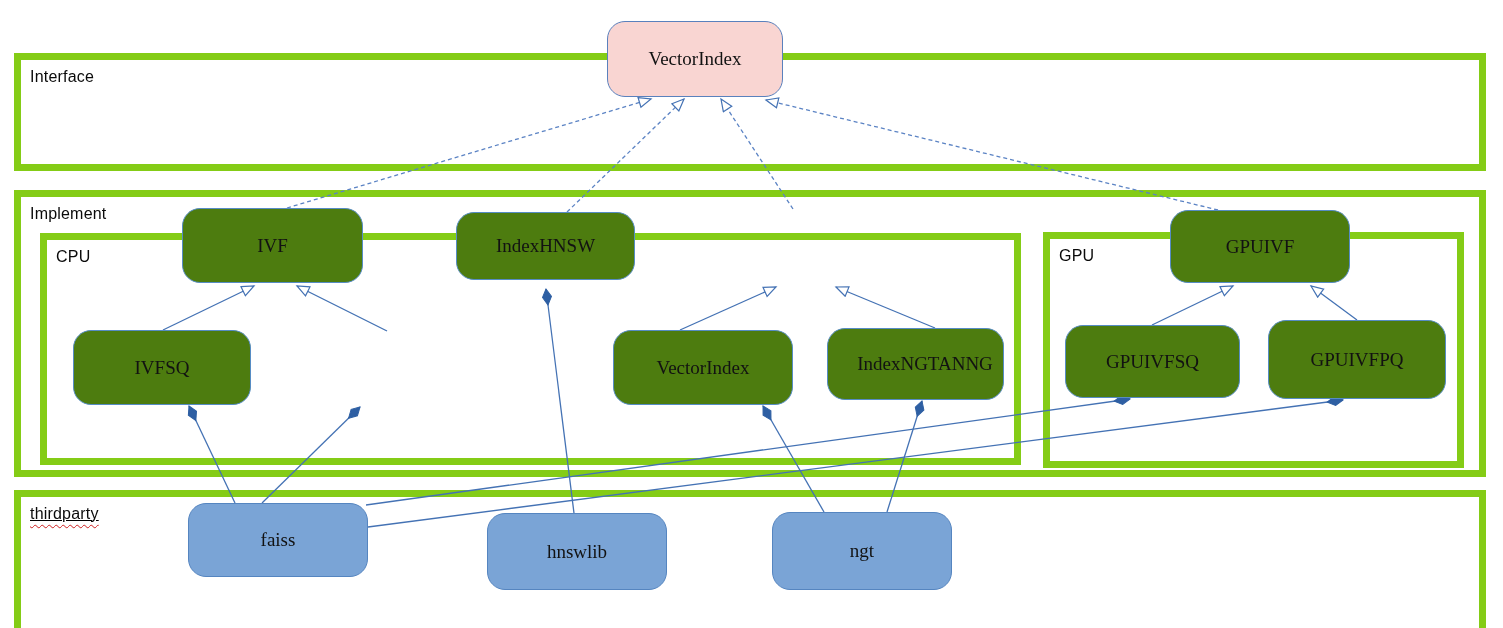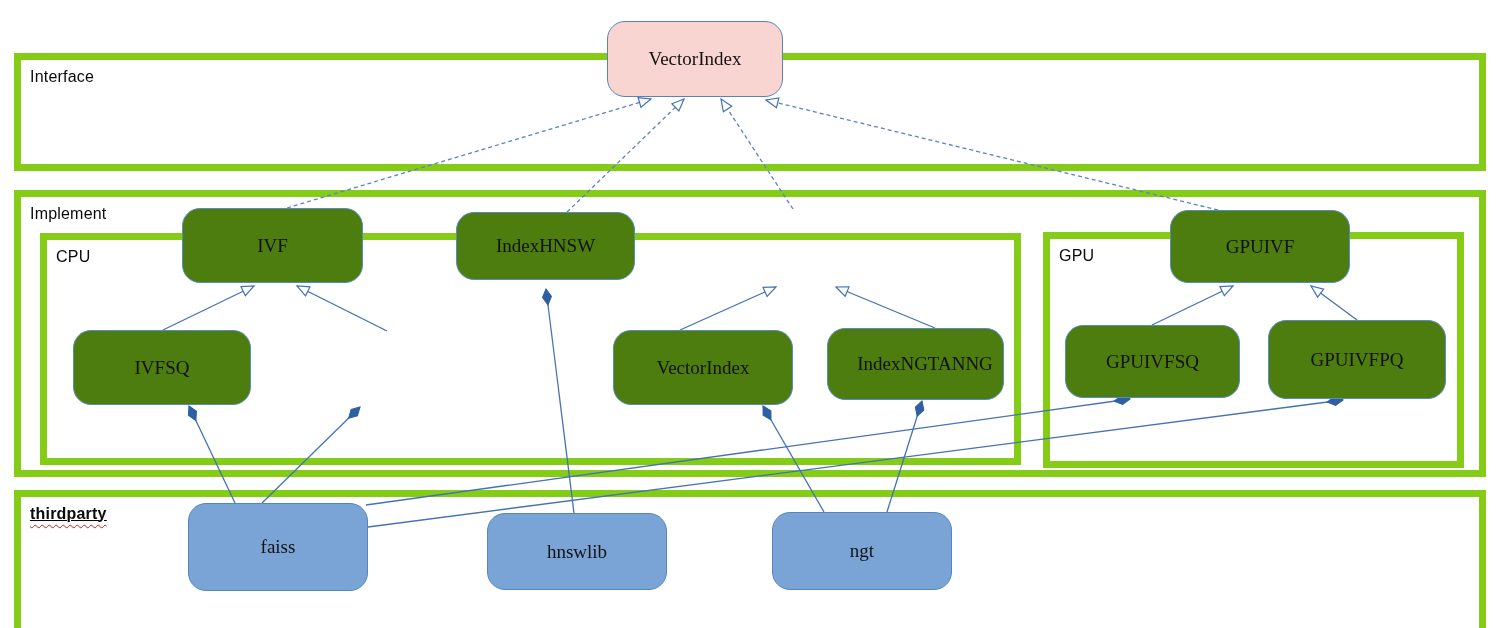--- a/index.html
+++ b/index.html
@@ -4,21 +4,21 @@
 <style>
   * { margin:0; padding:0; box-sizing:border-box; }
   html,body { width:1503px; height:628px; background:#ffffff; overflow:hidden; }
   body { font-family:"Liberation Sans", sans-serif; }
   #canvas { position:absolute; left:0; top:0; width:1503px; height:628px; }
 
   .container { position:absolute; border:7px solid #84cc16; background:transparent;margin-top:44px; }
   .container-label { position:absolute; top:8px; left:9px; font-size:16px; color:#0a0a0a;
                      letter-spacing:0.2px; white-space:nowrap; }
 
-  .spell-outer { text-decoration:underline; text-decoration-thickness:1px; text-decoration-color:#000;font-weight:bold; }
+  .spell-outer { text-decoration:underline; text-decoration-thickness:1px; text-decoration-color:#000; }
   .spell-inner { text-decoration:underline wavy #cc1f1f; text-decoration-thickness:1px;
                  text-underline-offset:5px; }
 
   #edges { position:absolute; left:0; top:0; pointer-events:none; }
   line.realization { stroke:#5b83c4; stroke-width:1.3; stroke-dasharray:4 3; }
   line.generalization { stroke:#4472b4; stroke-width:1.3; }
   line.composition { stroke:#4472b4; stroke-width:1.3; }
 
   .node { position:absolute; border:1.5px solid #568cc4; border-radius:18px;
           display:flex; align-items:center; justify-content:center;
@@ -94,21 +94,21 @@
     </div>
     <div class="node implementation" style="left: 827px; top: 328px; width: 177px; height: 72px; padding-left: 19px;">
       <span class="node-label">IndexNGTANNG</span>
     </div>
     <div class="node implementation" style="left: 1065px; top: 325px; width: 175px; height: 73px;">
       <span class="node-label">GPUIVFSQ</span>
     </div>
     <div class="node implementation" style="left: 1268px; top: 320px; width: 178px; height: 79px;">
       <span class="node-label">GPUIVFPQ</span>
     </div>
-    <div class="node library" style="left: 188px; top: 503px; width: 180px; height: 88px;">
+    <div class="node library" style="left: 188px; top: 503px; width: 180px; height: 74px;">
       <span class="node-label">faiss</span>
     </div>
     <div class="node library" style="left: 487px; top: 513px; width: 180px; height: 77px;">
       <span class="node-label">hnswlib</span>
     </div>
     <div class="node library" style="left: 772px; top: 512px; width: 180px; height: 78px; align-items: center;">
       <span class="node-label">ngt</span>
     </div>
   </div>
 

